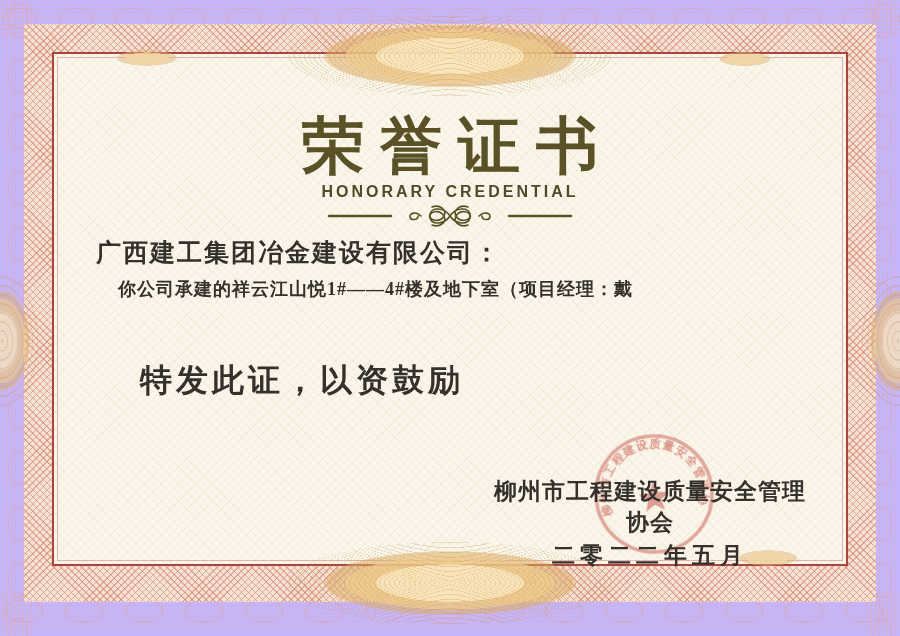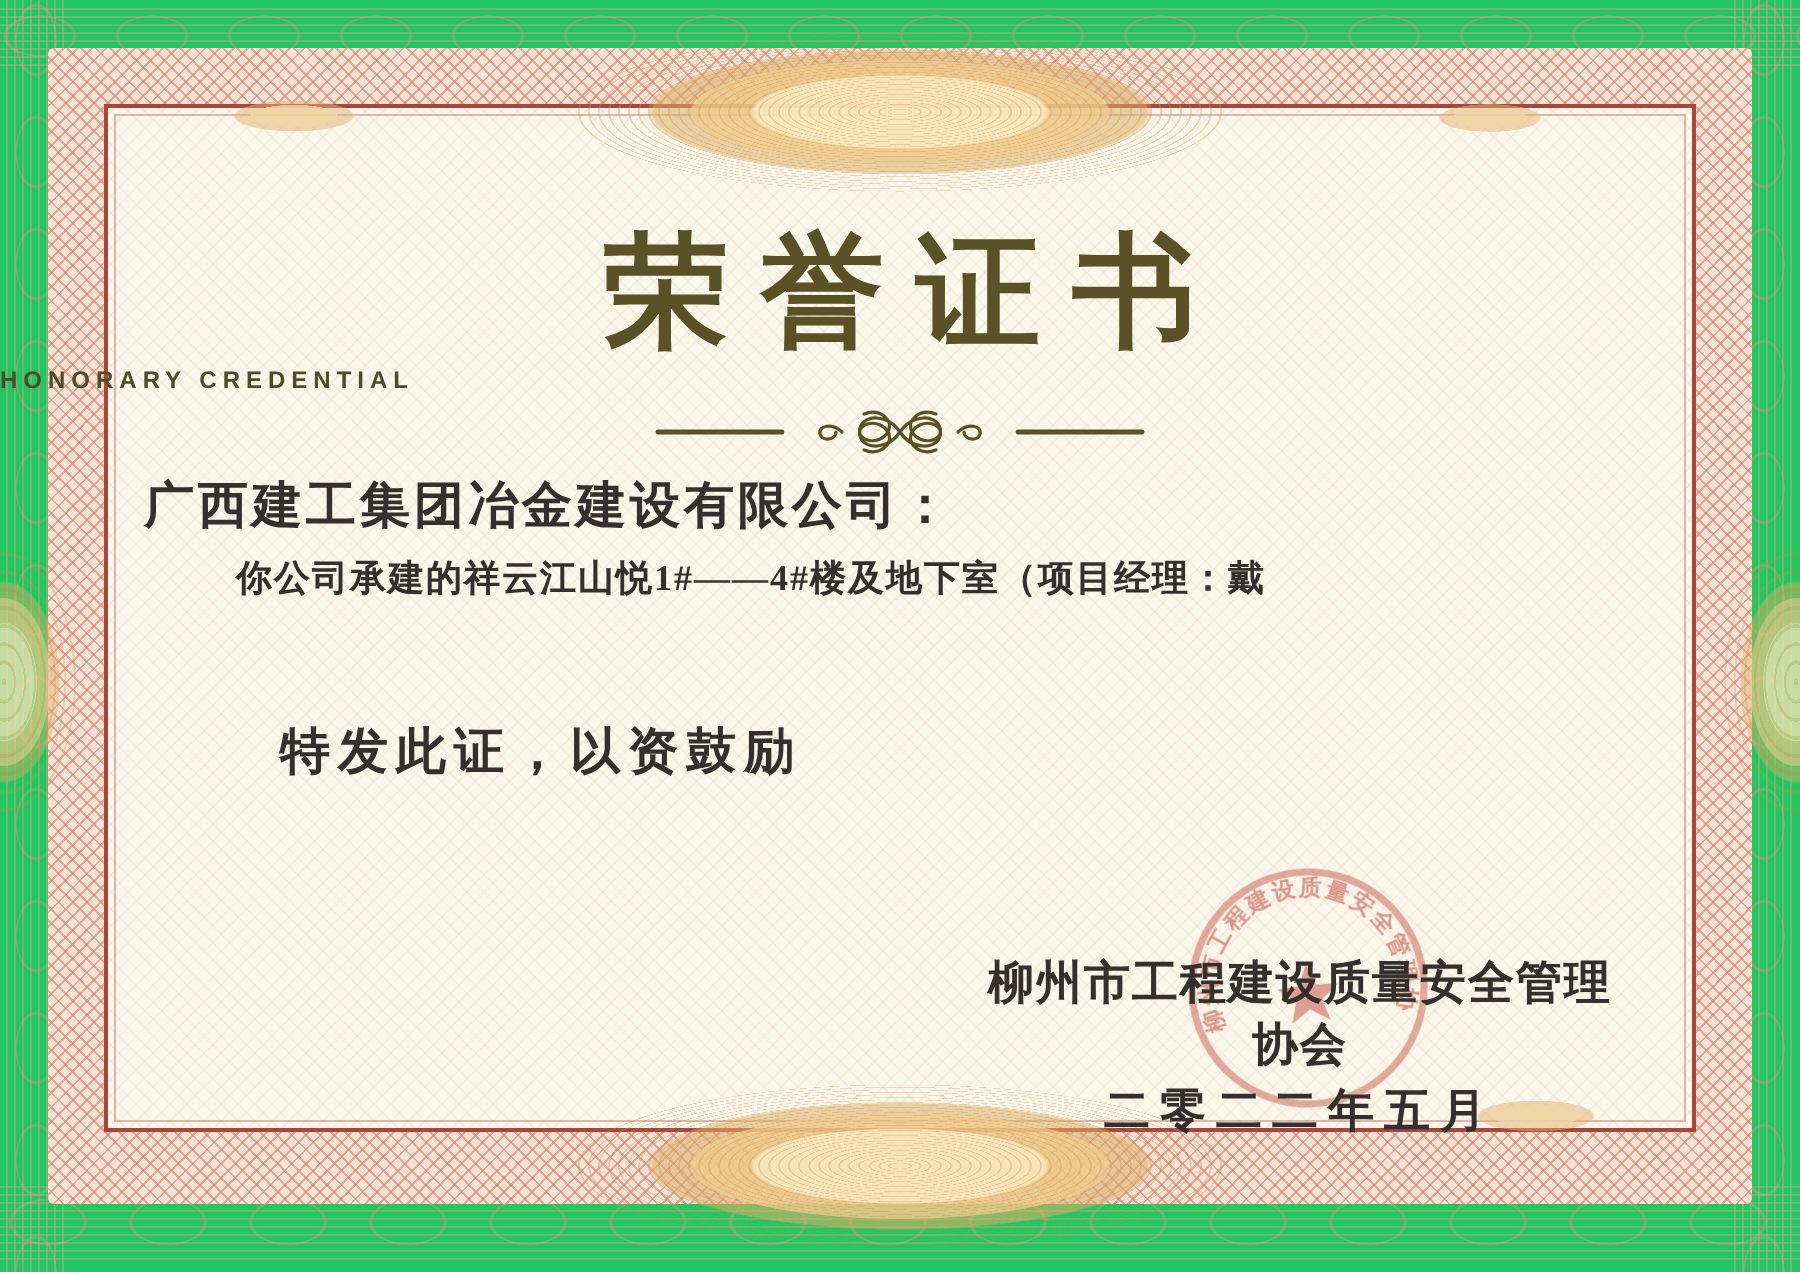--- a/index.html
+++ b/index.html
@@ -1,18 +1,18 @@
 <!DOCTYPE html>
 <html style="--title: #5a5126; --body-text: #35302c; --border-red: #a8453e; --lattice: #cd745c; --wave-pink: #e9a892; --gold: #ddb068; --inner-bg: #fbf6ea; --seal-red: #c24a3f;"><head>
 <meta charset="utf-8">
 <style>
   html,body{margin:0;padding:0;background:#ffffff;}
   .photo{
     position:relative;width:900px;height:636px;overflow:hidden;
-    background:#22c55e;
+    background:#c4b5fd;
     font-family:"Liberation Serif","DejaVu Serif",serif;
   }
   
   .waves{position:absolute;inset:0;z-index:0;}
   .wave-strip{position:absolute;opacity:.85;}
   .wave-top{left:0;right:0;top:3px;height:30px;
     background:
       radial-gradient(ellipse 28px 16px at 20px 50%, transparent 58%, rgba(228,158,136,.40) 60% 64%, transparent 66%),
       repeating-linear-gradient(0deg, rgba(233,168,146,.42) 0 1px, transparent 1px 4px);
     background-size:56px 100%, auto;}
@@ -68,31 +68,31 @@
   .cloud-a{left:108px;top:48px;width:78px;height:20px;}
   .cloud-b{left:712px;top:50px;width:66px;height:18px;}
   .cloud-c{left:730px;top:548px;width:76px;height:20px;}
   
   .title{
     position:absolute;z-index:5;top:104px;left:0;width:100%;text-align:center;
     font-size:62px;font-weight:700;letter-spacing:16px;padding-left:16px;box-sizing:border-box;
     color:var(--title,#5a5126);
   }
   .subtitle{
-    position:absolute;z-index:5;top:183px;left:0;width:100%;
+    position:absolute;z-index:5;top:183px;left:0;width:100%;text-align:center;
     font-family:"Liberation Sans","DejaVu Sans",sans-serif;
-    font-size:12px;font-weight:700;letter-spacing:3px;color:#4f4a29;
+    font-size:16px;font-weight:700;letter-spacing:3px;color:#4f4a29;
   }
   .flourish{position:absolute;z-index:5;top:203px;left:50%;transform:translateX(-50%);}
   
   .ink{position:absolute;z-index:5;color:var(--body-text,#35302c);white-space:nowrap;}
-  .recipient{left:72px;top:236px;font-size:25px;font-weight:600;letter-spacing:2px;}
+  .recipient{left:96px;top:236px;font-size:25px;font-weight:600;letter-spacing:2px;}
   .bodyline1{left:118px;top:277px;font-size:18px;font-weight:600;letter-spacing:1px;}
   .bodyline2{left:84px;top:319px;font-size:27px;font-weight:600;letter-spacing:1px;}
-  .bodyline3{left:140px;top:359px;font-size:25px;font-weight:600;letter-spacing:4px;}
+  .bodyline3{left:140px;top:359px;font-size:32px;font-weight:600;letter-spacing:4px;}
   .sigblock{position:absolute;z-index:5;left:492px;top:476px;width:316px;text-align:center;color:var(--body-text,#35302c);}
   .issuer{font-size:23px;font-weight:600;letter-spacing:1px;}
   .date{font-size:23px;font-weight:600;letter-spacing:5px;margin-top:2px;}
   
   .seal{position:absolute;z-index:4;left:586px;top:426px;width:136px;height:136px;filter:blur(.3px);transform:rotate(-6deg);}
 </style>
 </head>
 <body>
 
 <div class="photo">

